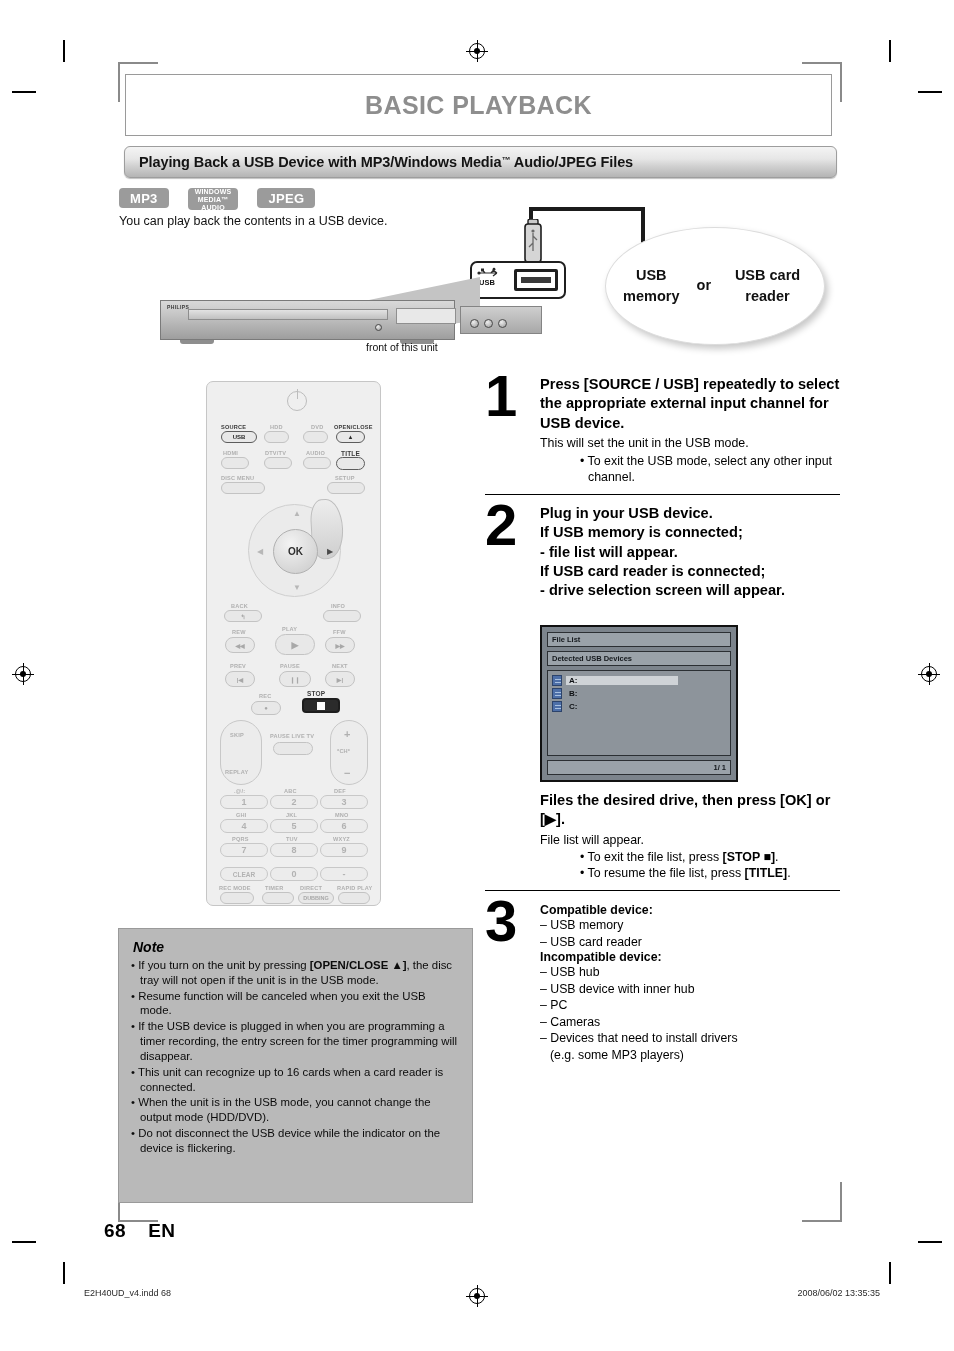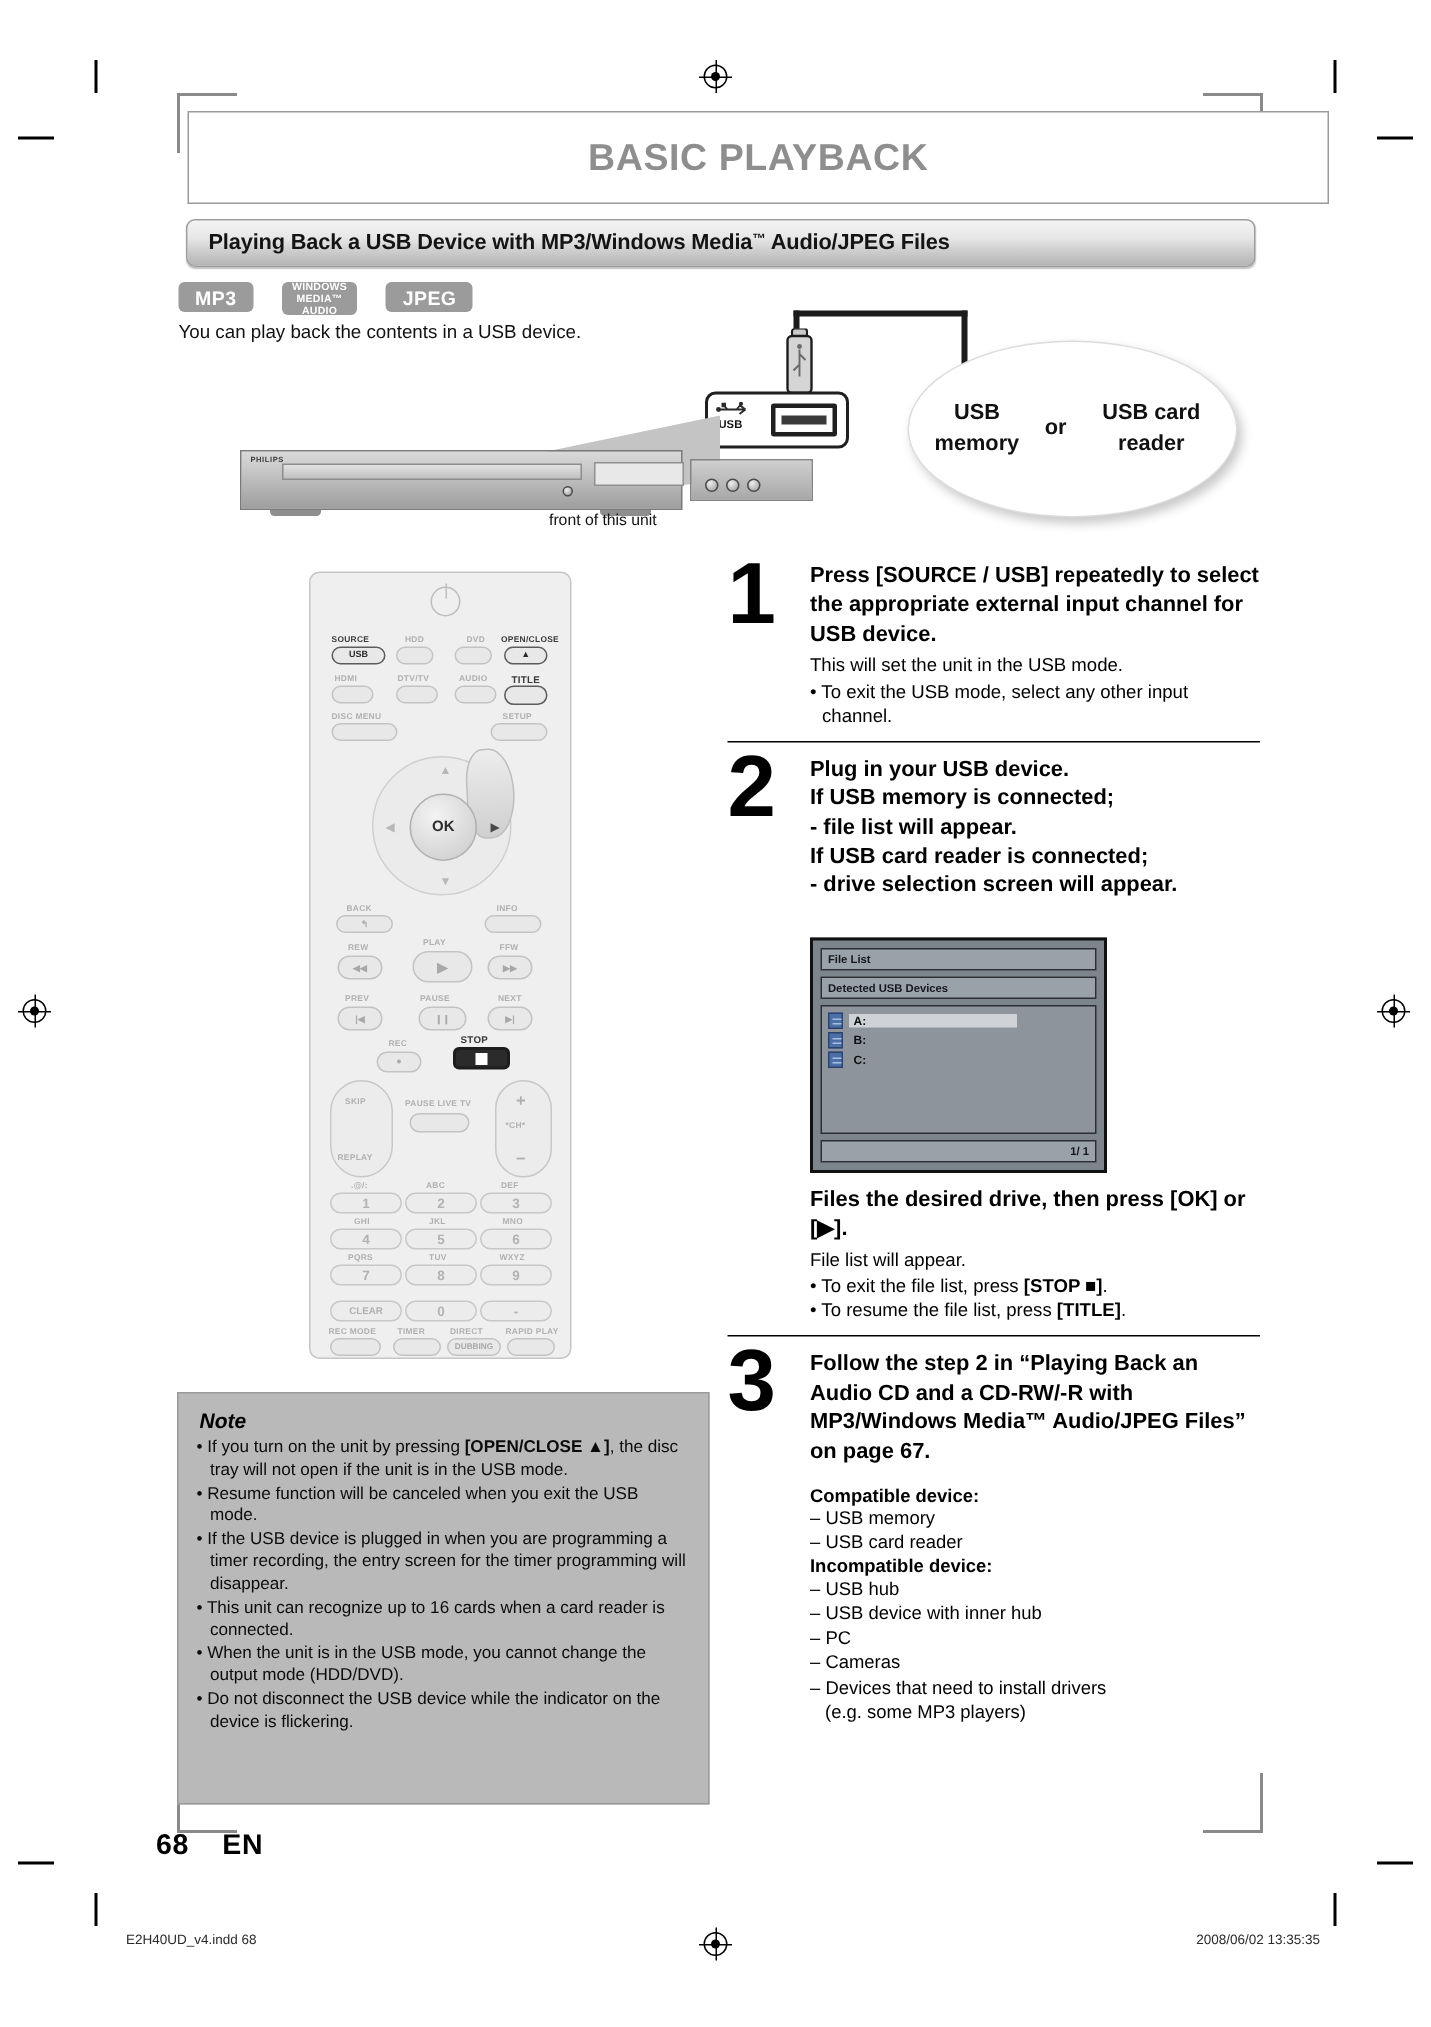--- a/index.html
+++ b/index.html
@@ -18,21 +18,21 @@
   .reg:after { top:50%; left:0; height:1px; width:22px; margin-top:-0.5px; }
   .reg .ring { position:absolute; left:3px; top:3px; width:16px; height:16px;
                border:1.5px solid #000; border-radius:50%; }
   .reg .dot { position:absolute; left:8px; top:8px; width:6px; height:6px;
               background:#000; border-radius:50%; }
 
   .page-corner { position:absolute; border-color:#8a8a8a; border-style:solid; border-width:0; }
 
   
   .chapter-box {
-    position:absolute; left:125px; top:74px; width:761px; height:62px;
+    position:absolute; left:125px; top:74px; width:707px; height:62px;
     border:1px solid #9a9a9a; background:#fff;
     display:flex; align-items:center; justify-content:center;
   }
   .chapter-title {
     font-size:25px; font-weight:bold; letter-spacing:0.4px;
     color:#8e8e8e;
   }
 
   
   .section-bar {
@@ -197,21 +197,21 @@
   
   .steps { position:absolute; left:485px; top:375px; width:355px; }
   .step { position:relative; padding-left:55px; }
   .step-num {
     position:absolute; left:0; top:-8px; font-size:58px; font-weight:bold;
     line-height:1; color:#000; font-family:"Liberation Sans", sans-serif;
   }
   .step-head { font-size:14.6px; font-weight:bold; line-height:1.33; margin:0; }
   .step-sub { font-size:12.4px; line-height:1.32; margin:2px 0 0 0; }
   .bullets { list-style:none; margin:1px 0 0 0; padding:0; }
-  .bullets li { font-size:12.4px; line-height:1.3; padding-left:8px; text-indent:-8px; }
+  .bullets li { font-size:12.4px; line-height:1.3; padding-left:8px; text-indent:-8px;margin-left:40px; }
   .bullets li:before { content:"• "; }
   .rule { border-top:1.5px solid #000; margin:9px 0 9px 0; }
 
   
   .filelist {
     width:198px; border:2px solid #111; background:#7c848c; padding:5px;
     margin:24px 0 0 55px;
   }
   .fl-bar {
     background:#9aa2a9; border:1px solid #2b2f33; color:#14181c;
@@ -578,21 +578,20 @@
     <ul class="bullets">
       <li>To exit the file list, press <b>[STOP ■]</b>.</li>
       <li>To resume the file list, press <b>[TITLE]</b>.</li>
     </ul>
   </div>
 
   <div class="rule"></div>
 
   <div class="step">
     <div class="step-num">3</div>
-    <p class="step-head">Follow the step 2 in “Playing Back an Audio CD and a CD-RW/-R with MP3/Windows Media™ Audio/JPEG Files” on page 67.</p>
   </div>
 
   <div class="compat">
     <h4>Compatible device:</h4>
     <p>– USB memory</p>
     <p>– USB card reader</p>
     <h4>Incompatible device:</h4>
     <p>– USB hub</p>
     <p>– USB device with inner hub</p>
     <p>– PC</p>

